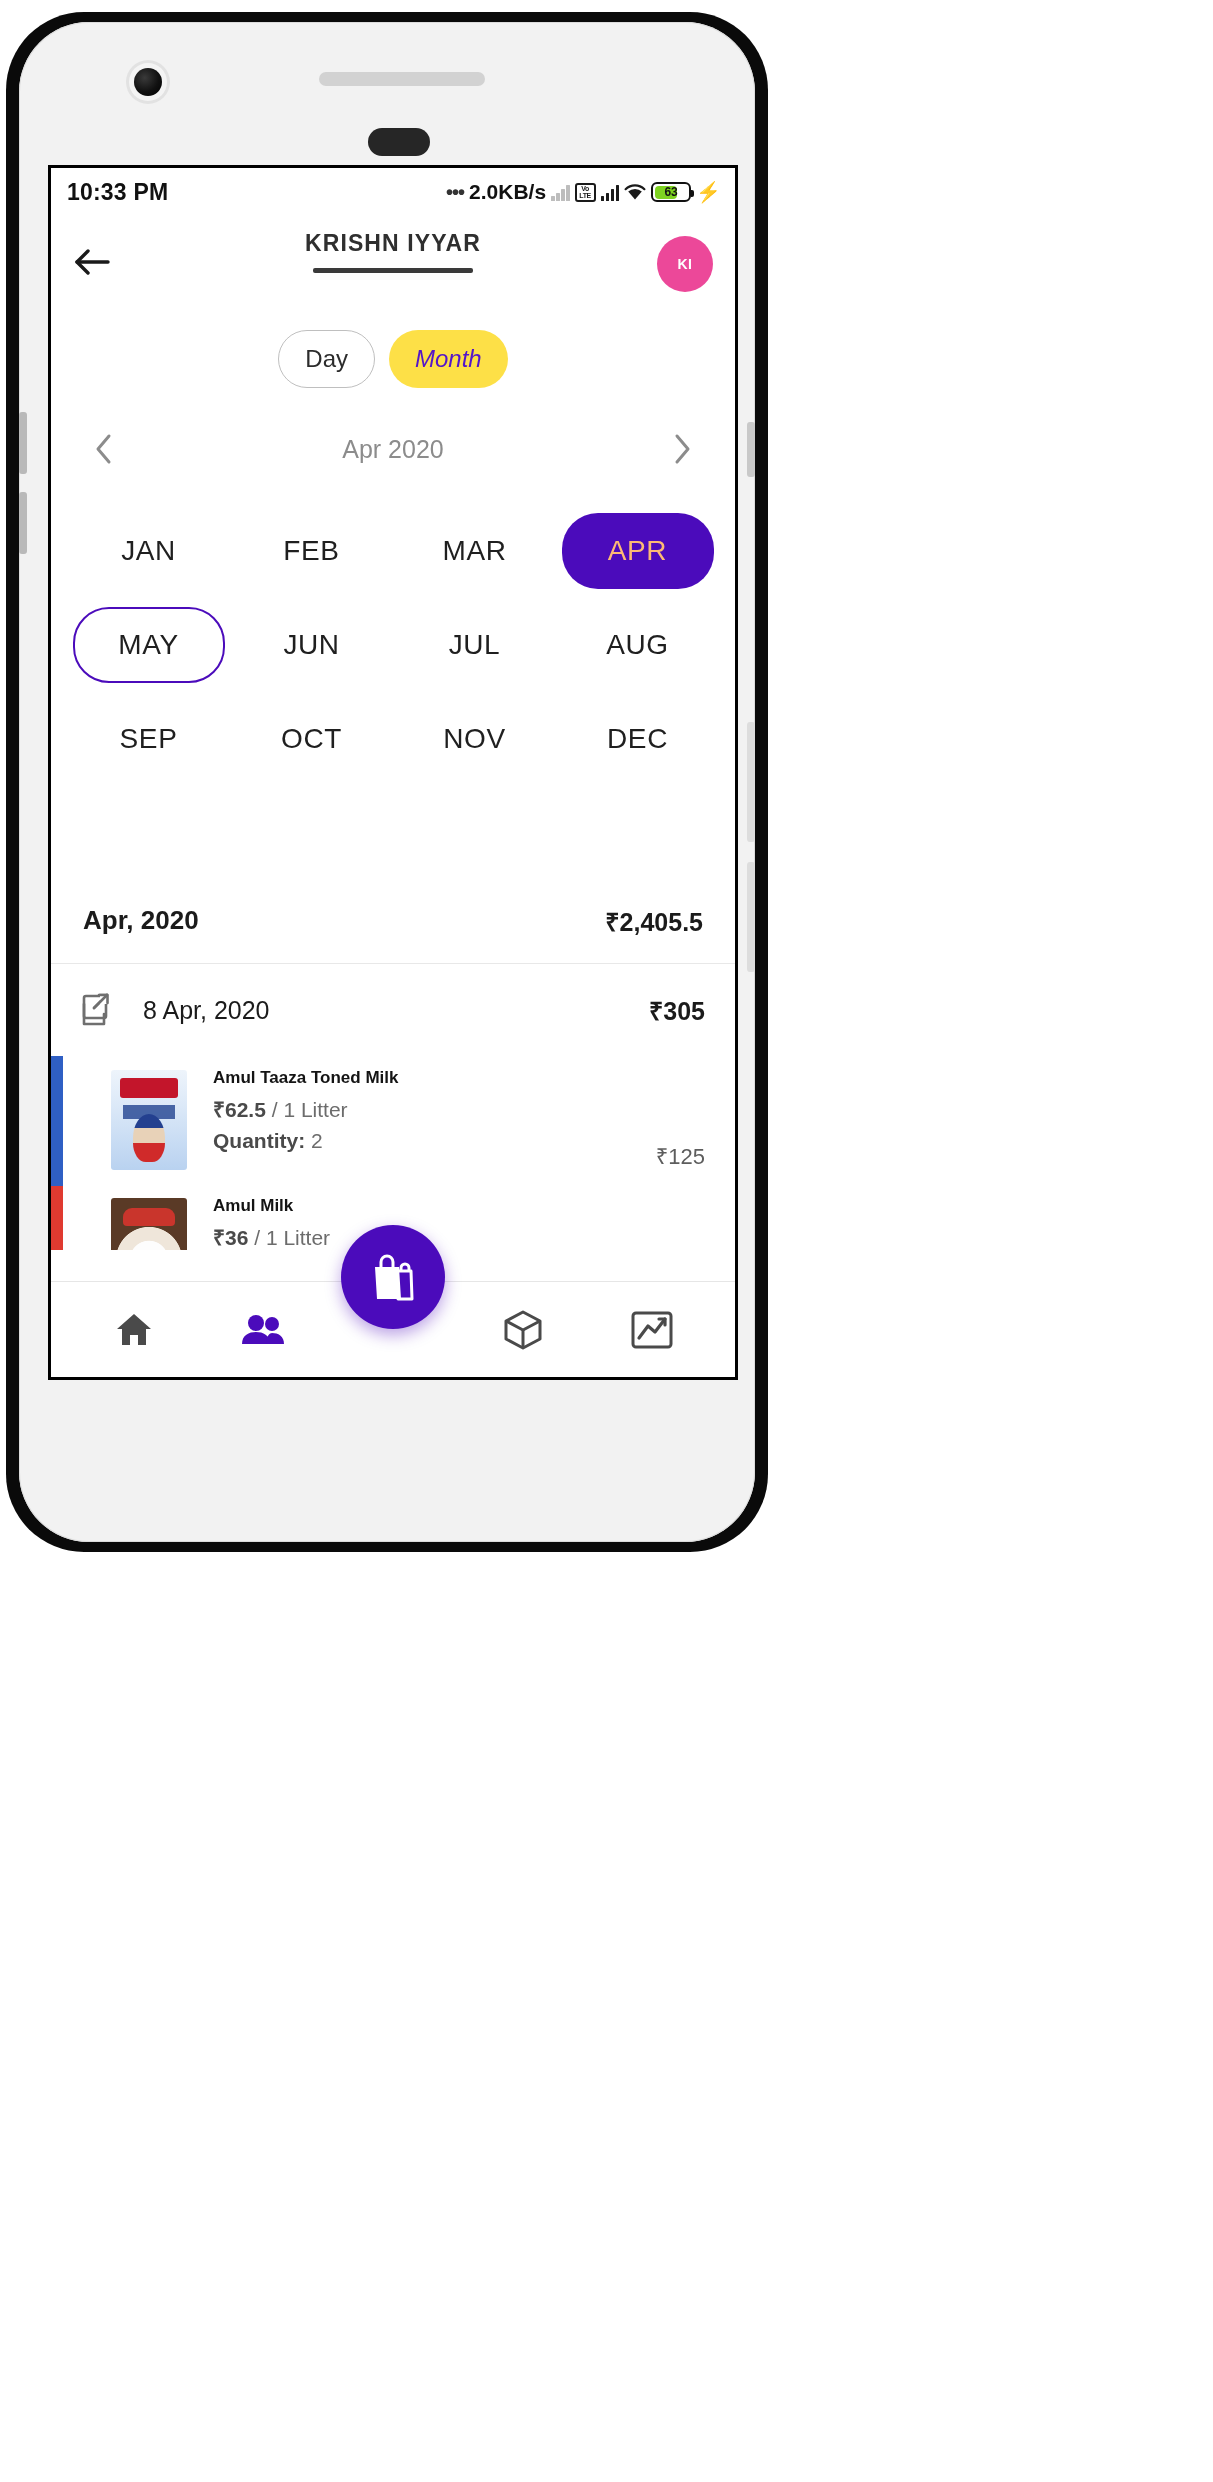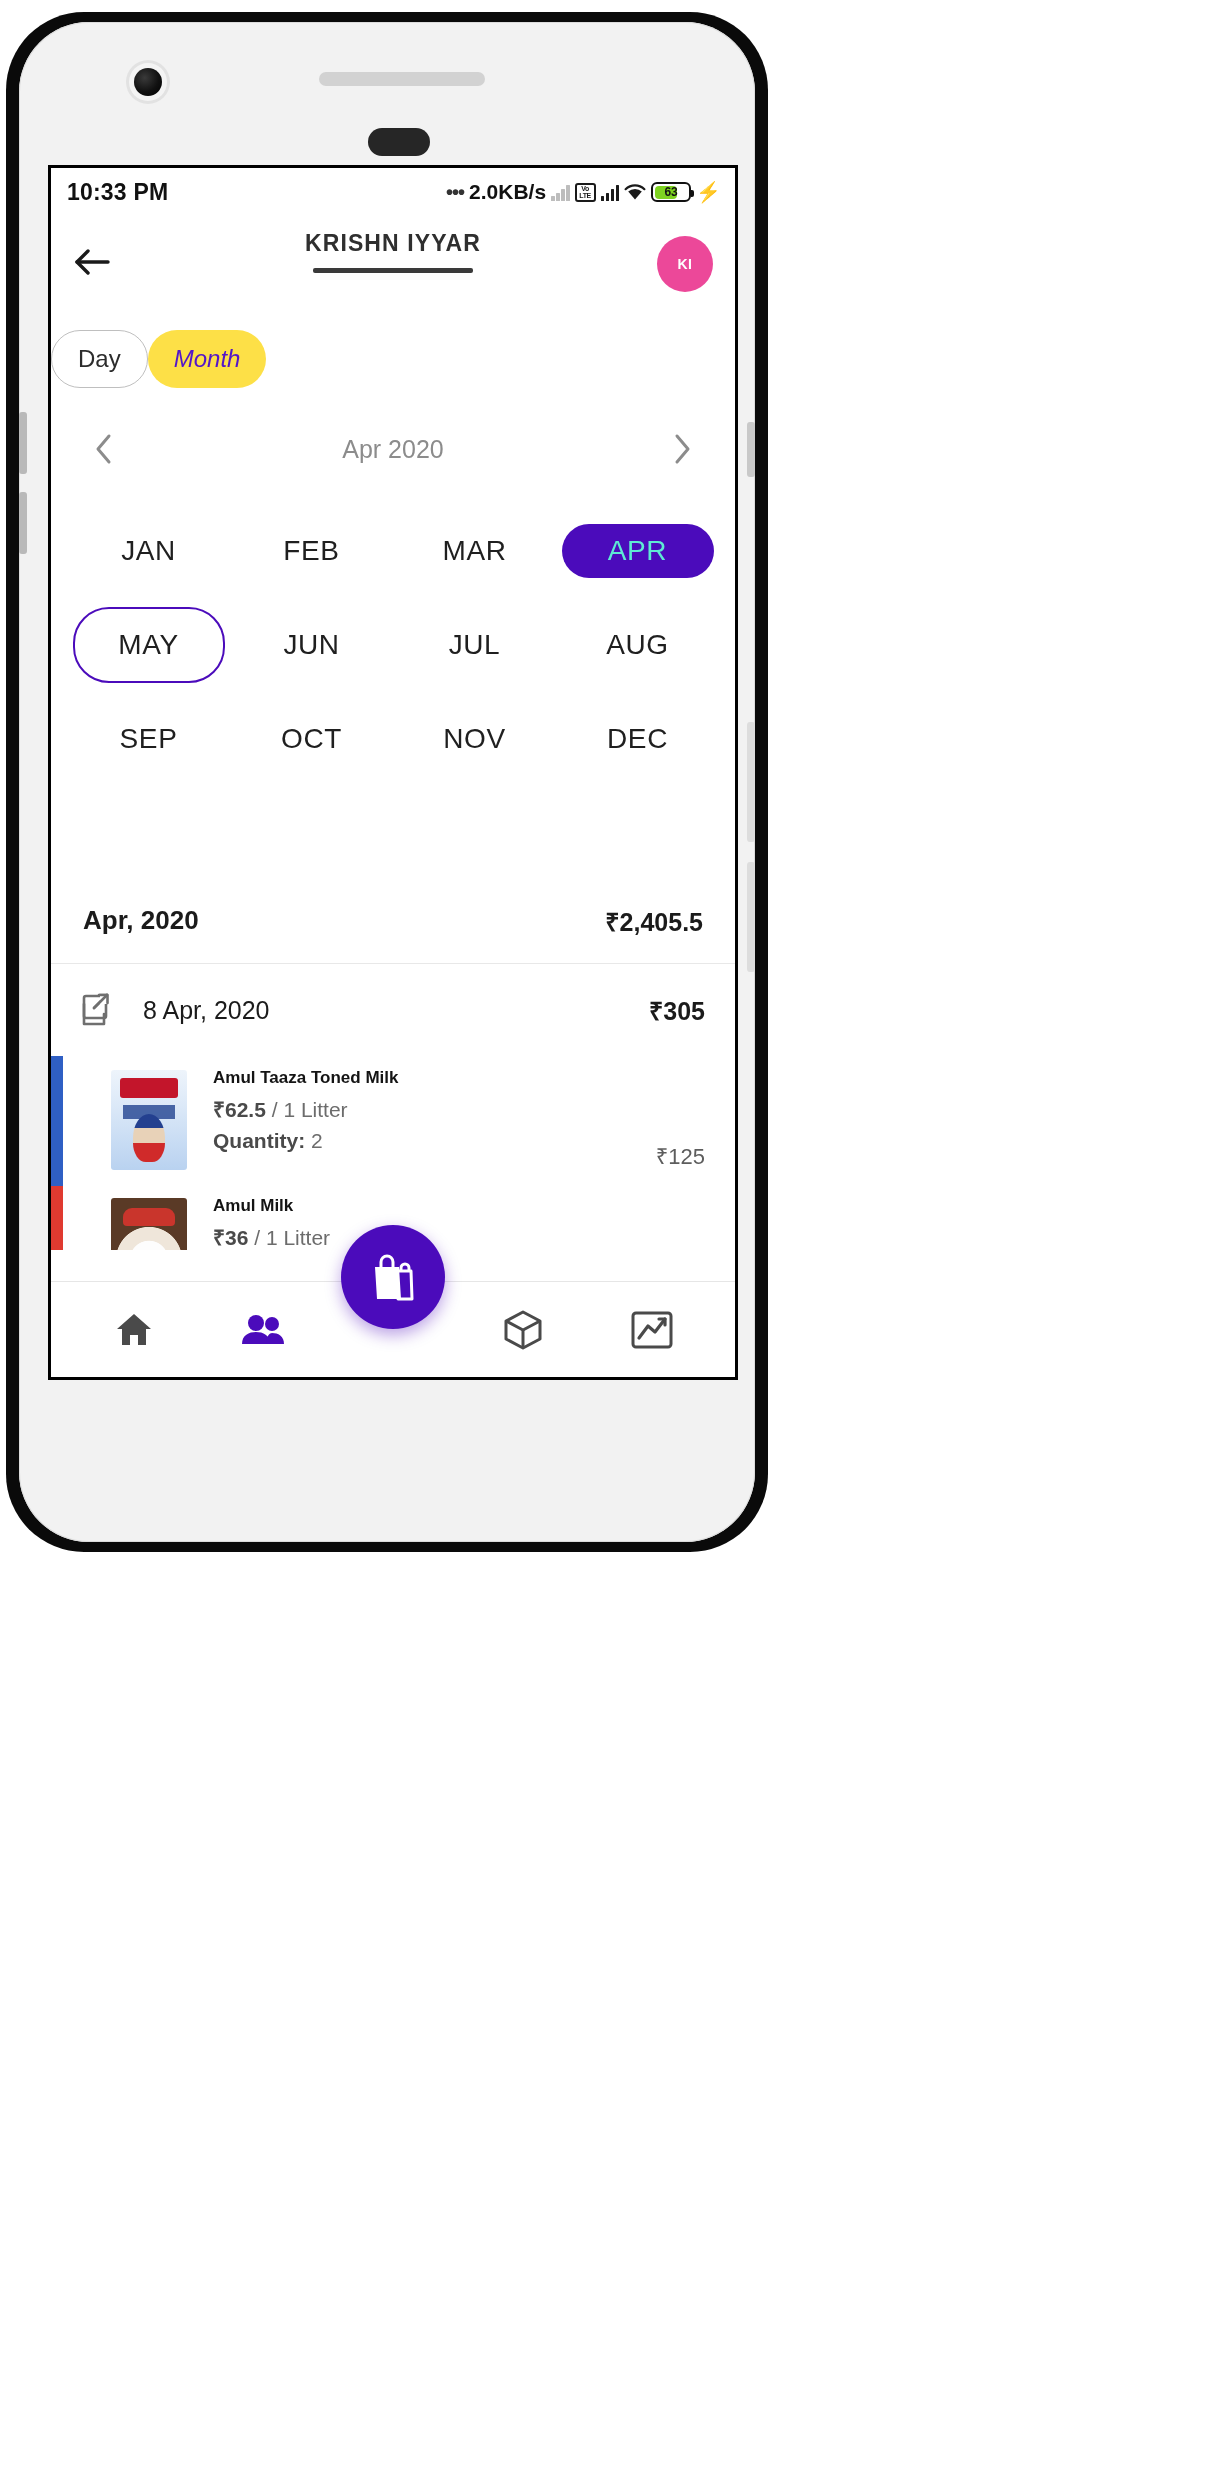--- a/index.html
+++ b/index.html
@@ -200,20 +200,22 @@
     color:#fff;
     font-size: 14px;
     font-weight: bold;
     display:flex; align-items:center; justify-content:center;
     letter-spacing: .5px;
   }
 
   
   .segrow {
     display:flex;
+    justify-content:center;
+    gap: 14px;
     margin-top: 22px;
   }
   .seg {
     height: 58px;
     min-width: 92px;
     padding: 0 26px;
     border-radius: 29px;
     display:flex; align-items:center; justify-content:center;
     font-size: 24px;
     cursor:pointer;
@@ -271,23 +273,23 @@
     padding: 0 26px;
     border-radius: 36px;
     display:flex; align-items:center; justify-content:center;
     font-size: 28px;
     letter-spacing: .6px;
     color: #1f1f1f;
     background: transparent;
   }
   .mchip.selected {
     background: #4b0bbb;
-    color: #5eead4;
+    color: #fdba74;
     min-width: 152px;
-    height: 54px;
+    height: 76px;
   }
   .mchip.current {
     border: 2px solid #4b0bbb;
     color: #1f1f1f;
     min-width: 152px;
     height: 76px;
   }
 
   
   .summary {

